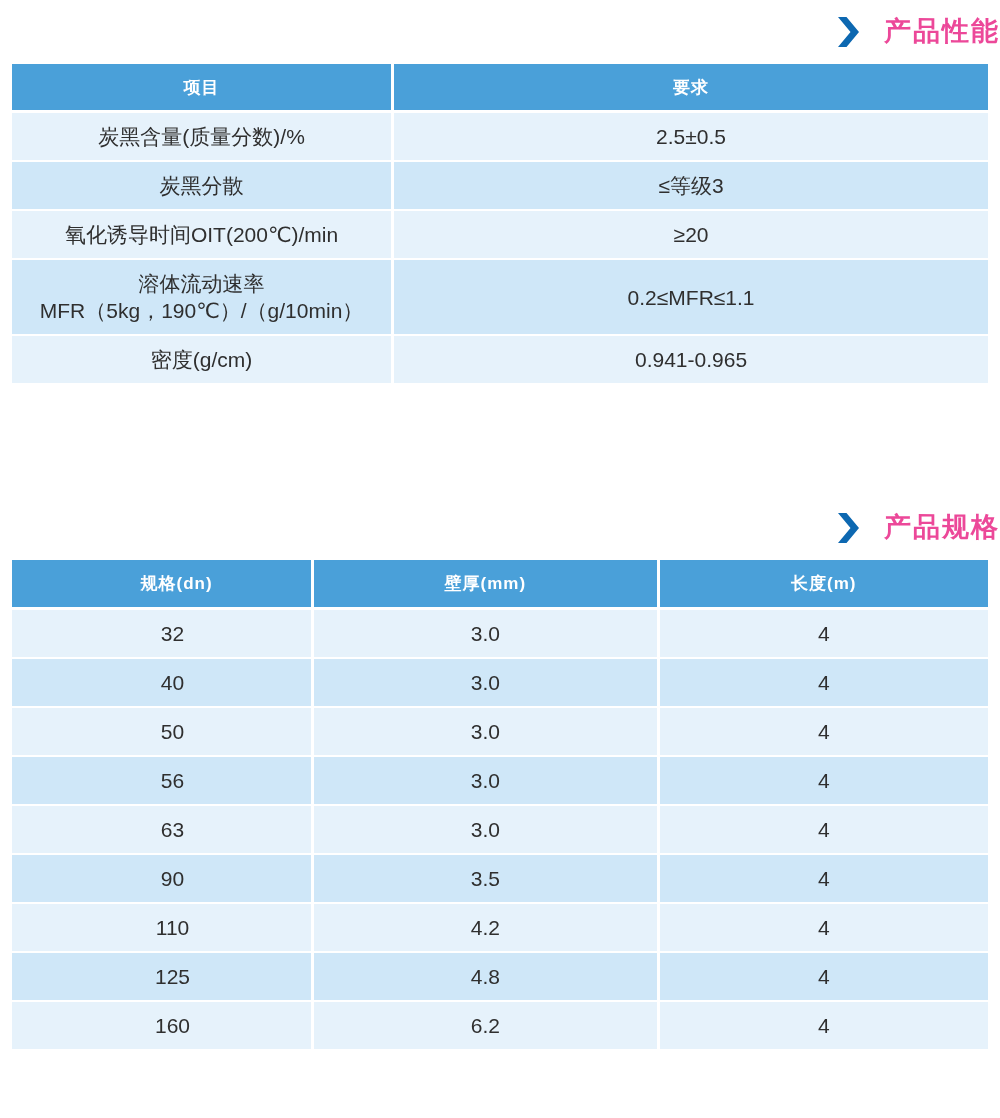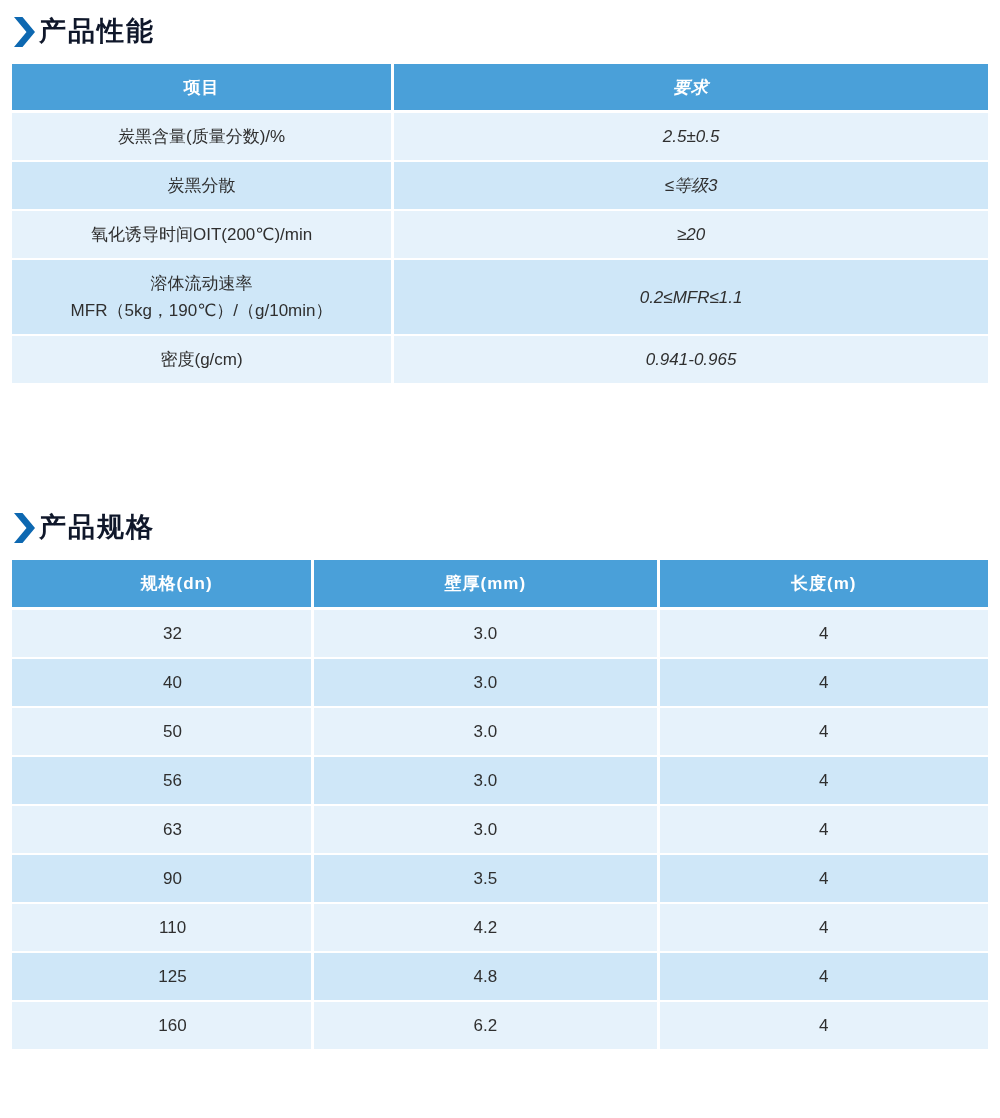--- a/index.html
+++ b/index.html
@@ -9,23 +9,24 @@
     height: 1118px;
     font-family: "Liberation Sans", "DejaVu Sans", sans-serif;
     color: #333333;
   }
   .page { width: 1000px; height: 1118px; background: #ffffff; overflow: hidden; }
 
   
   .sec-title {
     display: flex;
     align-items: center;
-    gap: 4px;
+    gap: 25px;
     margin: 0 0 15px 14px;
-    color: #0f172a;
+    color: #ec4899;
+    justify-content: flex-end;
   }
   .sec-title .chev { width: 21px; height: 30px; flex: 0 0 auto; }
   .sec-title .chev polygon { fill: #0d68b1; }
   .sec-title h2 {
     font-size: 27px;
     font-weight: bold;
     letter-spacing: 2px;
     line-height: 1.25;
   }
   .sec-perf { padding-top: 15px; }
@@ -44,35 +45,35 @@
     color: #ffffff;
     font-size: 17px;
     font-weight: bold;
     height: 48px;
     border-right: 3px solid #ffffff;
     border-bottom: 3px solid #ffffff;
     letter-spacing: 1px;
   }
   table.tbl th:last-child { border-right: none; }
   table.tbl td {
-    font-size: 17px;
+    font-size: 21px;
     height: 47px;
     padding: 10px 8px;
     border-right: 3px solid #ffffff;
     border-bottom: 2px solid #ffffff;
     white-space: pre-line;
     line-height: 27px;
     color: #2f2f2f;
   }
   table.tbl td:last-child { border-right: none; }
   table.tbl tbody tr:nth-child(odd)  { background: #e6f2fb; }
   table.tbl tbody tr:nth-child(even) { background: #cfe7f8; }
 
   .tbl-perf th:nth-child(1), .tbl-perf td:nth-child(1) { width: 39%; text-align: center; }
-  .tbl-perf th:nth-child(2), .tbl-perf td:nth-child(2) { width: 61%; font-style: italic; }
+  .tbl-perf th:nth-child(2), .tbl-perf td:nth-child(2) { width: 61%; }
 
   .tbl-spec th { height: 50px; }
   .tbl-spec th:nth-child(1), .tbl-spec td:nth-child(1) { width: 30.8%; padding-left: 30px; }
   .tbl-spec th:nth-child(2), .tbl-spec td:nth-child(2) { width: 35.4%; margin-top: 40px; }
   .tbl-spec th:nth-child(3), .tbl-spec td:nth-child(3) { width: 33.8%; }
 </style>
 </head>
 <body>
 
 <div class="page">

